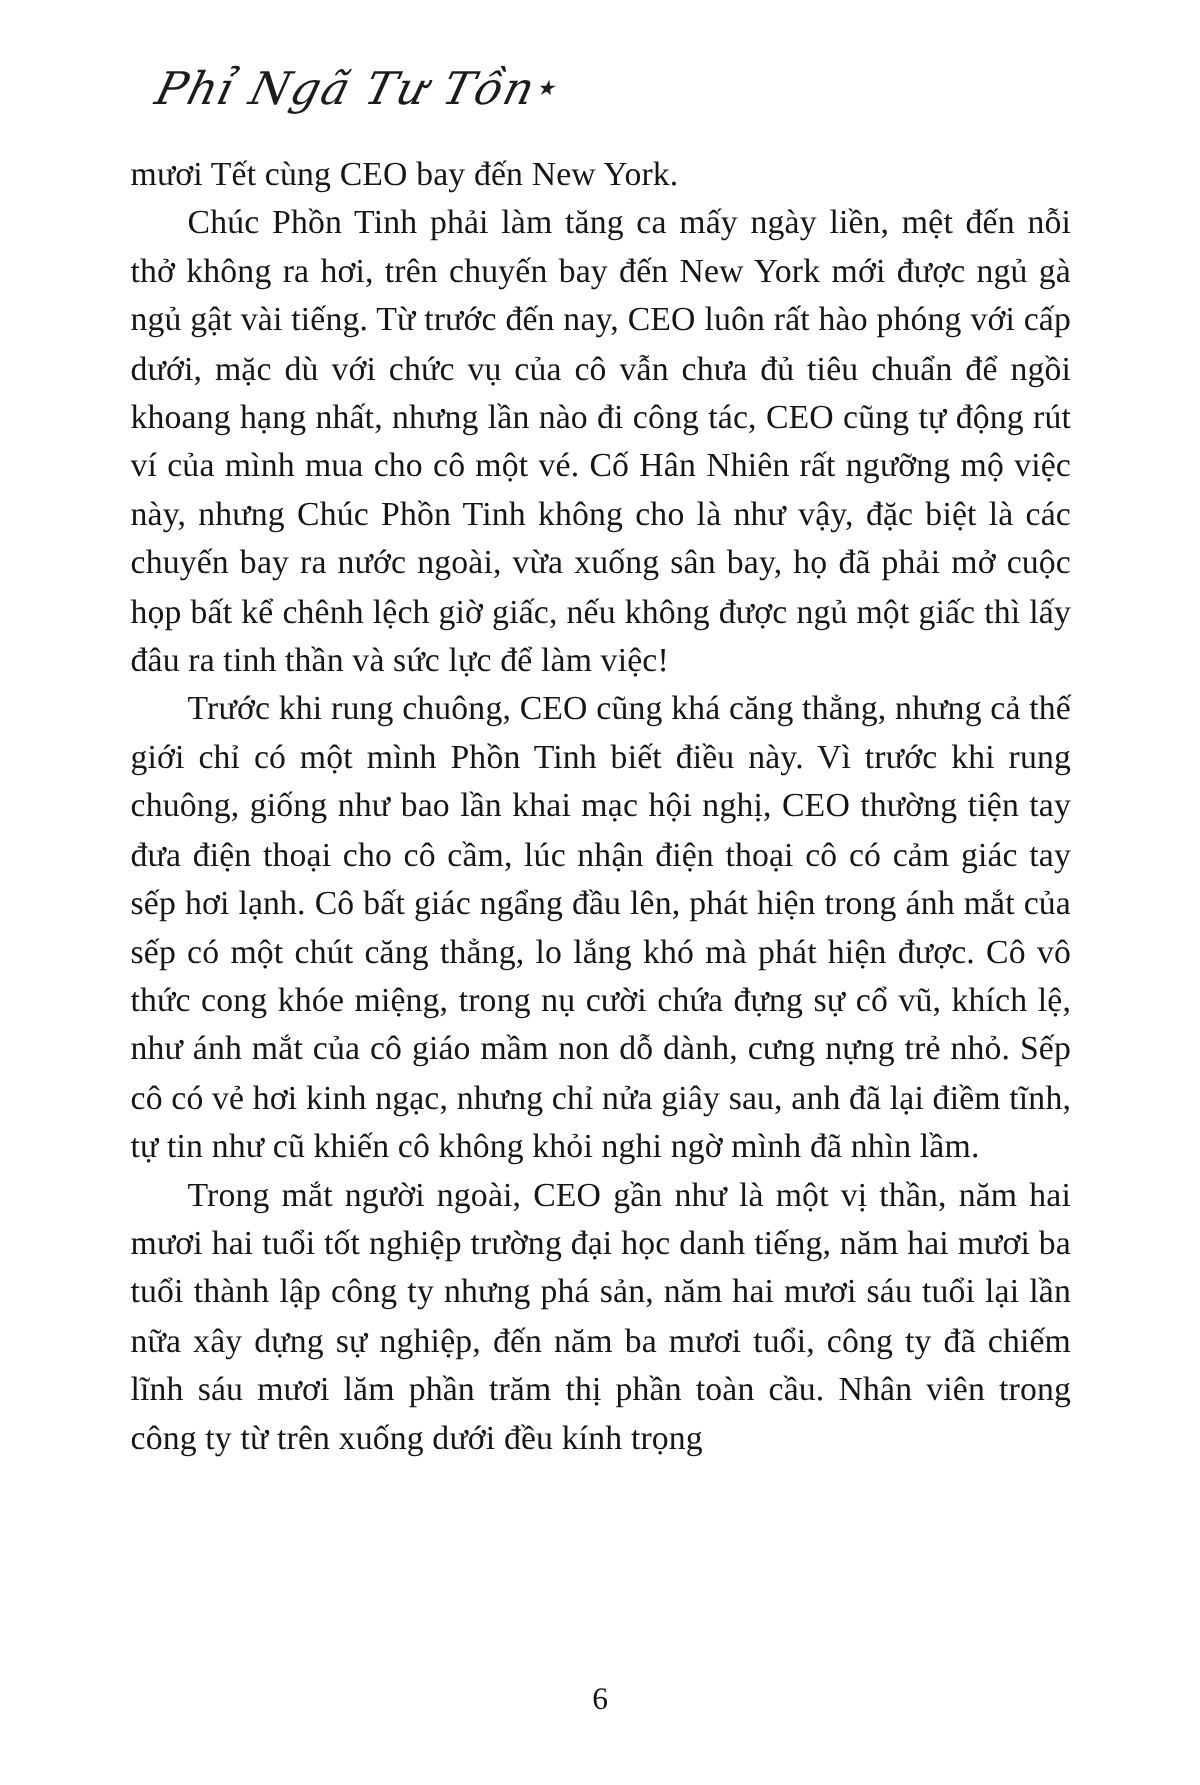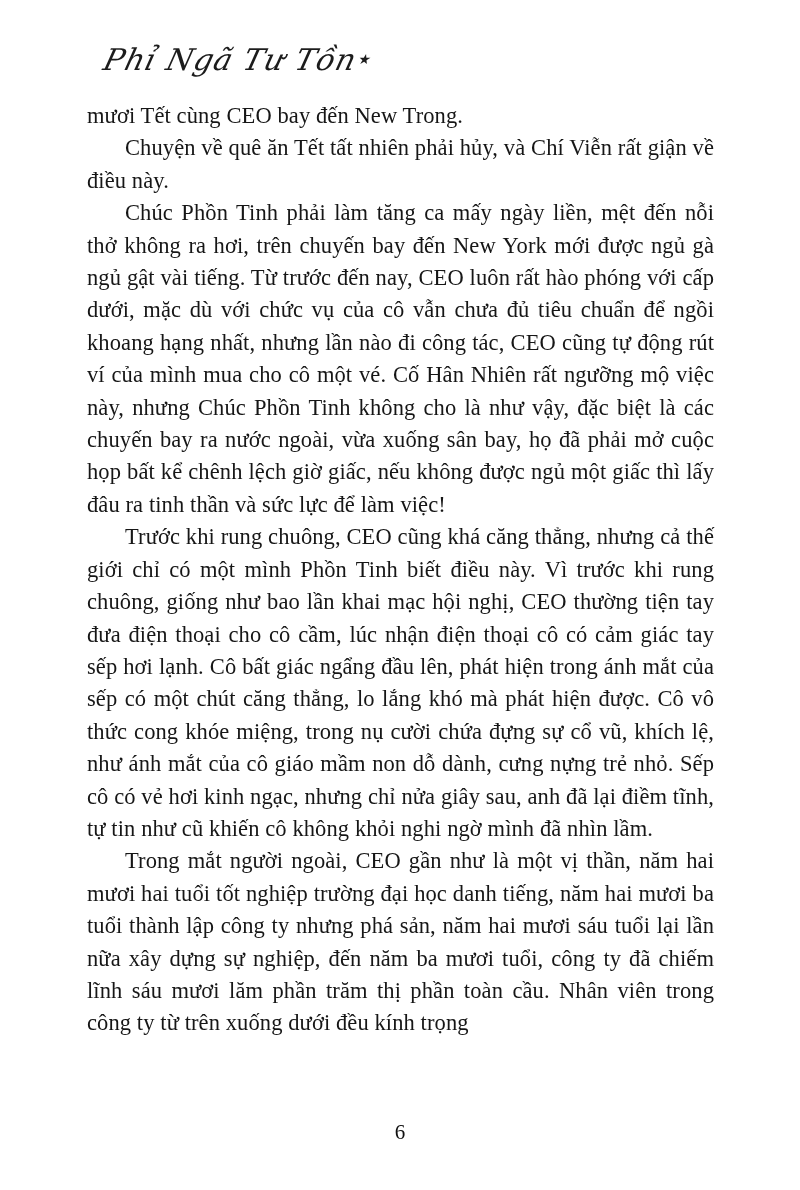--- a/index.html
+++ b/index.html
@@ -70,22 +70,21 @@
 <body>
 
 <div class="page">
 
   <div class="running-header">
     <span class="script">Phỉ Ngã Tư Tồn</span><span class="star">★</span>
   </div>
 
   <div class="body-text">
 
-  <p class="para">mươi Tết cùng CEO bay đến New Trong.</p>
-      <p class="para indent">Chuyện về quê ăn Tết tất nhiên phải hủy, và Chí Viễn rất giận về điều này.</p>
+  <p class="para">mươi Tết cùng CEO bay đến New York.</p>
       <p class="para indent">Chúc Phồn Tinh phải làm tăng ca mấy ngày liền, mệt đến nỗi thở không ra hơi, trên chuyến bay đến New York mới được ngủ gà ngủ gật vài tiếng. Từ trước đến nay, CEO luôn rất hào phóng với cấp dưới, mặc dù với chức vụ của cô vẫn chưa đủ tiêu chuẩn để ngồi khoang hạng nhất, nhưng lần nào đi công tác, CEO cũng tự động rút ví của mình mua cho cô một vé. Cố Hân Nhiên rất ngưỡng mộ việc này, nhưng Chúc Phồn Tinh không cho là như vậy, đặc biệt là các chuyến bay ra nước ngoài, vừa xuống sân bay, họ đã phải mở cuộc họp bất kể chênh lệch giờ giấc, nếu không được ngủ một giấc thì lấy đâu ra tinh thần và sức lực để làm việc!</p>
       <p class="para indent">Trước khi rung chuông, CEO cũng khá căng thẳng, nhưng cả thế giới chỉ có một mình Phồn Tinh biết điều này. Vì trước khi rung chuông, giống như bao lần khai mạc hội nghị, CEO thường tiện tay đưa điện thoại cho cô cầm, lúc nhận điện thoại cô có cảm giác tay sếp hơi lạnh. Cô bất giác ngẩng đầu lên, phát hiện trong ánh mắt của sếp có một chút căng thẳng, lo lắng khó mà phát hiện được. Cô vô thức cong khóe miệng, trong nụ cười chứa đựng sự cổ vũ, khích lệ, như ánh mắt của cô giáo mầm non dỗ dành, cưng nựng trẻ nhỏ. Sếp cô có vẻ hơi kinh ngạc, nhưng chỉ nửa giây sau, anh đã lại điềm tĩnh, tự tin như cũ khiến cô không khỏi nghi ngờ mình đã nhìn lầm.</p>
       <p class="para indent">Trong mắt người ngoài, CEO gần như là một vị thần, năm hai mươi hai tuổi tốt nghiệp trường đại học danh tiếng, năm hai mươi ba tuổi thành lập công ty nhưng phá sản, năm hai mươi sáu tuổi lại lần nữa xây dựng sự nghiệp, đến năm ba mươi tuổi, công ty đã chiếm lĩnh sáu mươi lăm phần trăm thị phần toàn cầu. Nhân viên trong công ty từ trên xuống dưới đều kính trọng</p>
     </div>
 
   <div class="page-number">6</div>
 
 </div>
 
 </body></html>

